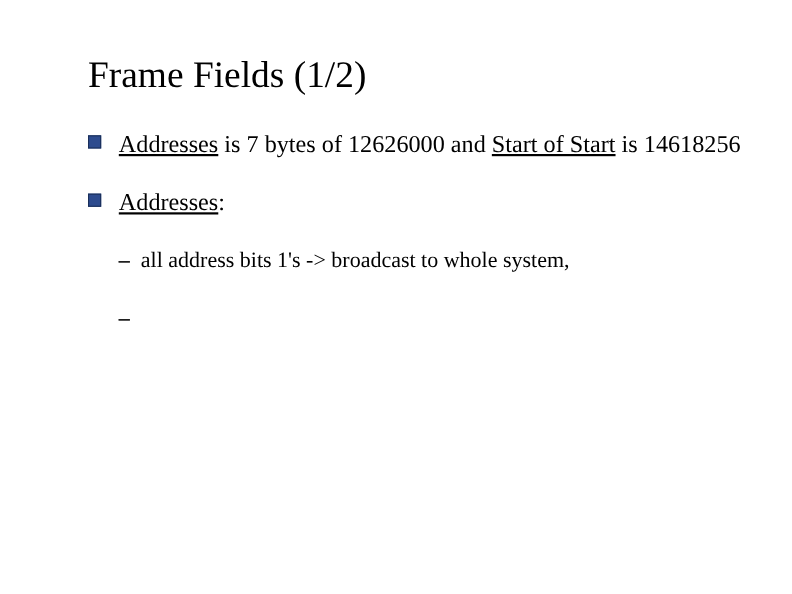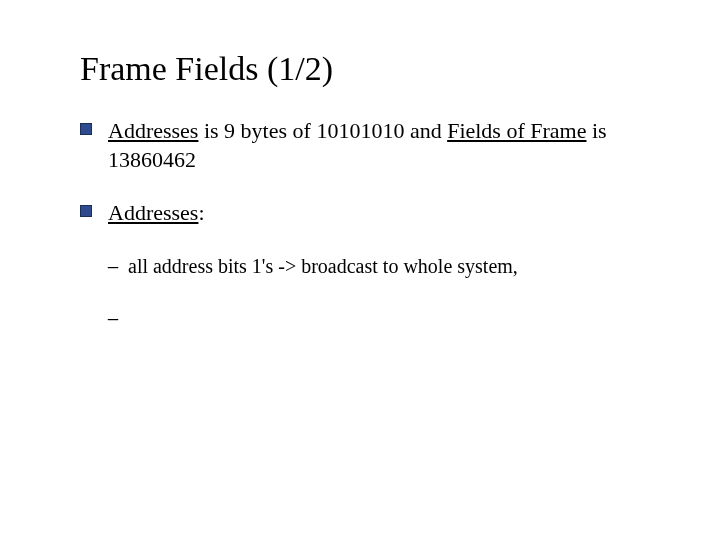--- a/index.html
+++ b/index.html
@@ -55,21 +55,21 @@
   }
 </style>
 </head>
 <body>
 
 <h1 class="title">Frame Fields (1/2)</h1>
 
 <ul class="bullet-list">
   <li class="bullet-item">
     <span class="sq"></span>
-    <span class="u">Addresses</span><span> is 9 bytes of 10101010 and </span><span class="u">Fields of Frame</span><span> is 13860462</span>
+    <span class="u">Addresses</span><span> is 7 bytes of 12626000 and </span><span class="u">Start of Start</span><span> is 14618256</span>
   </li>
   <li class="bullet-item">
     <span class="sq"></span>
     <span class="u">Addresses</span><span>:</span>
     <ul class="sub-list">
       <li class="sub-item">
         <span class="dash">–</span>
       </li>
       <li class="sub-item">
         <span class="dash">–</span>

